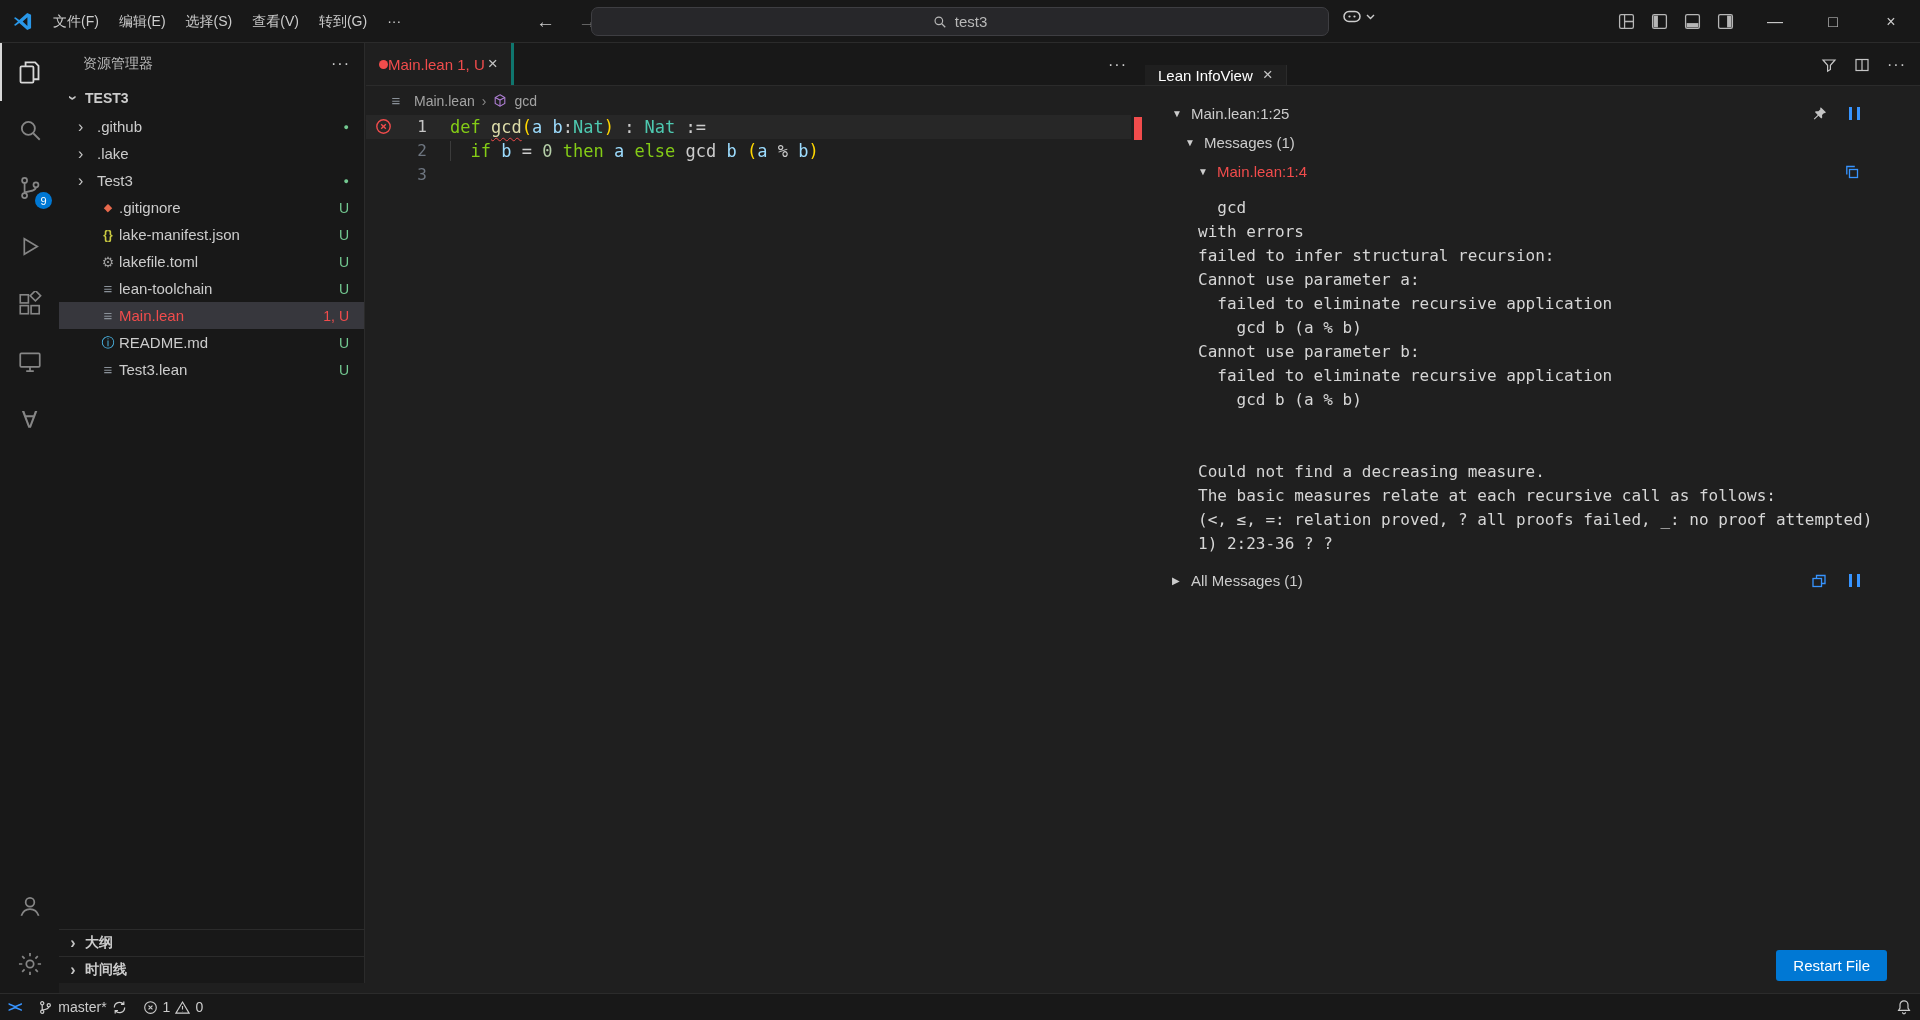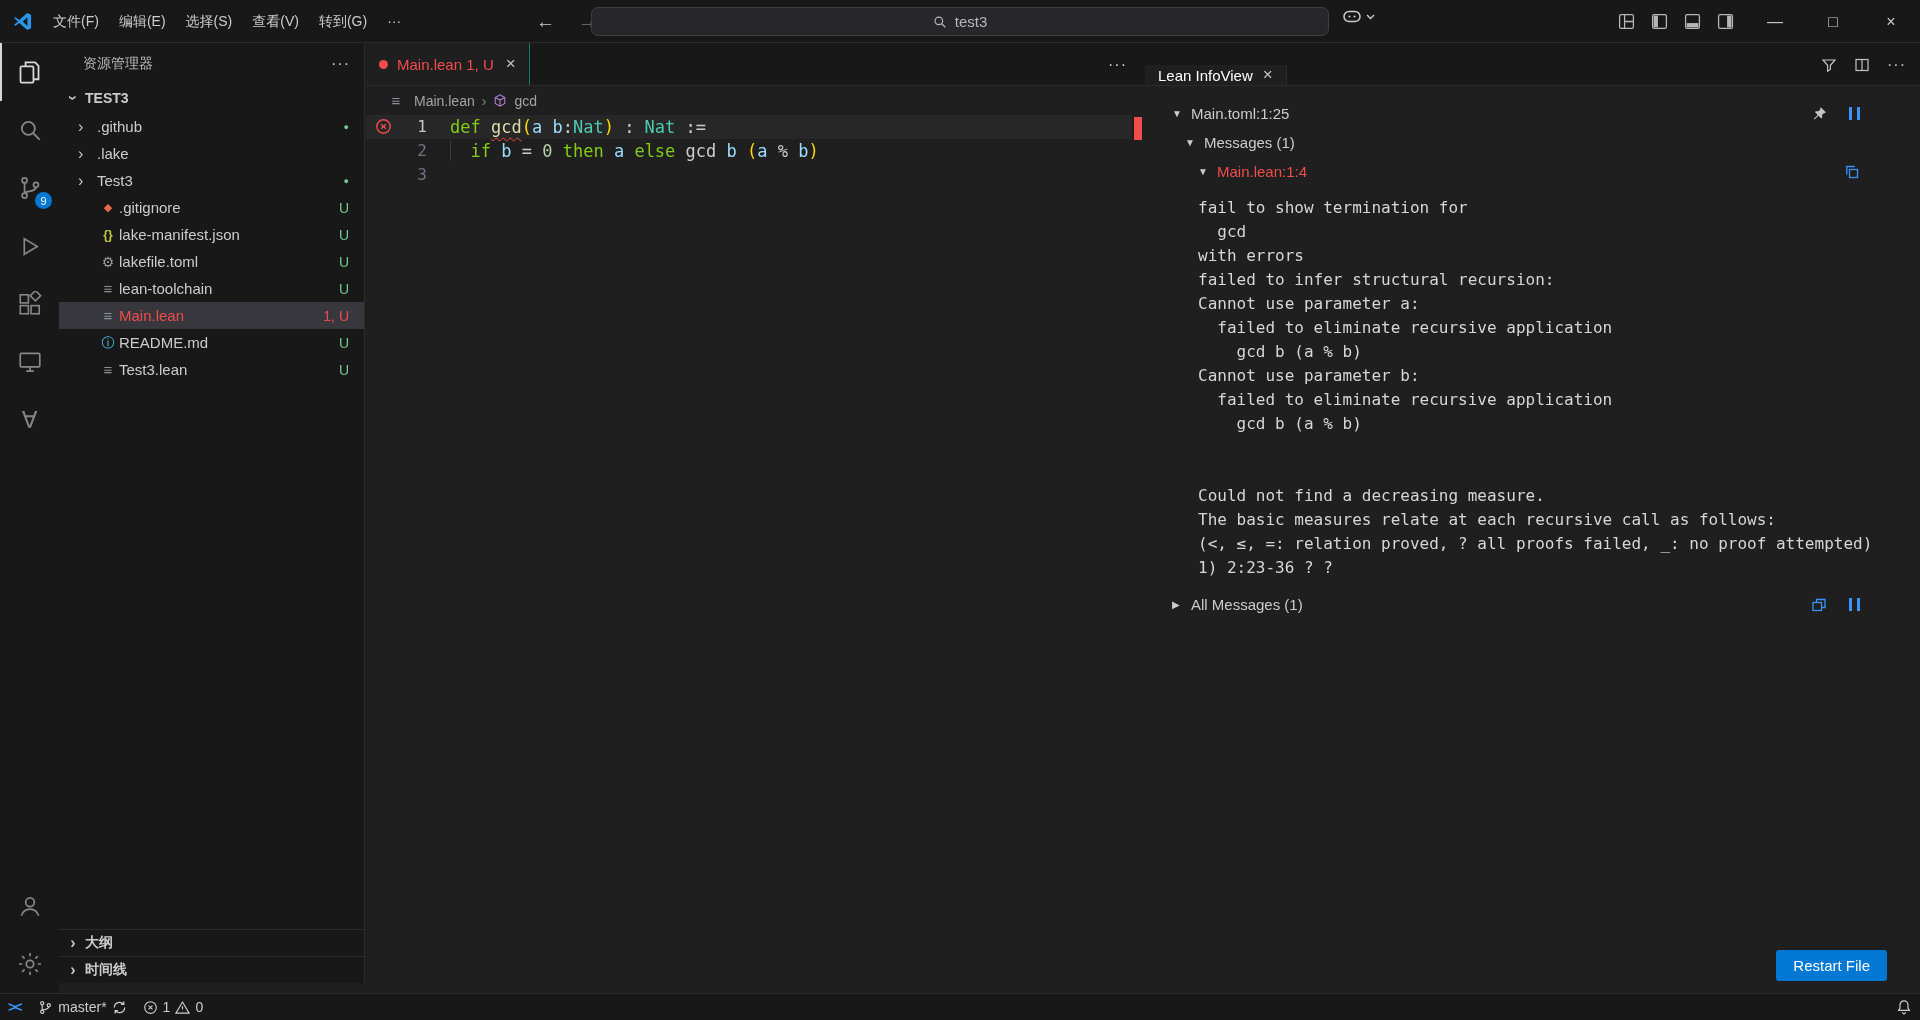--- a/index.html
+++ b/index.html
@@ -48,21 +48,21 @@
   .fname{white-space:nowrap}
   .fbadge{margin-left:auto;color:#73c991;font-size:14px}
   .fbadge.dot{font-size:9px}
   .tree-row.error .fname,.tree-row.error .fbadge{color:#f14c4c}
   .sidebar-bottom{position:absolute;left:0;right:0;bottom:0}
   .bottom-section{height:27px;display:flex;align-items:center;gap:5px;padding-left:7px;font-size:14px;font-weight:700;border-top:1px solid #2b2b2b;color:#cccccc}
 
   
   .editor{position:absolute;left:366px;top:43px;width:779px;bottom:27px;background:#1f1f1f}
   .tabbar{height:43px;background:#181818;border-bottom:1px solid #2b2b2b;display:flex;align-items:stretch;position:relative}
-  .tab{display:flex;align-items:center;gap:9px;padding:0 13px;background:#1f1f1f;border-right:1px solid #0f766e;font-size:15px}
+  .tab{display:flex;align-items:center;padding:0 13px;background:#1f1f1f;border-right:3px solid #0f766e;font-size:15px}
   .tab .dot{width:9px;height:9px;border-radius:50%;background:#f14c4c}
   .tab .label{color:#f14c4c;white-space:pre}
   .tab .close{color:#c5c5c5;font-size:17px;margin-left:3px}
   .tab-actions{position:absolute;right:18px;top:0;height:43px;display:flex;align-items:center;color:#cccccc;font-size:16px;letter-spacing:1px}
   .breadcrumbs{height:29px;display:flex;align-items:center;gap:7px;padding-left:19px;font-size:14px;color:#a3a3a3}
   .bc-sep{color:#8a8a8a}
   .code-area{position:absolute;left:0;right:14px;top:72px;bottom:0;font-family:"DejaVu Sans Mono","Liberation Mono",monospace;font-size:17px}
   .code-line{height:24px;line-height:24px;display:flex;white-space:pre}
   .code-line.active{background:#272727}
   .gutter{width:84px;flex:0 0 84px;display:flex;align-items:center;justify-content:flex-end;padding-right:23px;color:#6e7681;font-size:16px;position:relative}
@@ -389,21 +389,21 @@
             <rect x="2" y="2.5" width="12" height="11"></rect>
             <path d="M8 2.5v11"></path>
           </svg>
         </span>
       <span class="more">···</span>
     </div>
   </div>
   <div class="iv-content">
     <div class="iv-row">
       <span class="tri">▼</span>
-      <span>Main.toml:1:25</span>
+      <span>Main.lean:1:25</span>
       <span class="row-icons">
         <span>
             <svg width="15" height="15" viewBox="0 0 16 16" fill="#c5c5c5">
               <path d="M9.3 1.2l5.5 5.5-1 1-.9-.3-2.2 2.2.2 2.7-1 1-3-3-4.2 4.2-.8-.8L6.1 9.5l-3-3 1-1 2.7.2 2.2-2.2-.3-.9z"></path>
             </svg>
           </span>
         <span class="pause-icon"></span>
       </span>
     </div>
     <div class="iv-row indent1">
@@ -416,21 +416,20 @@
       <span class="row-icons">
         <span>
             <svg width="16" height="16" viewBox="0 0 16 16" fill="none" stroke="#3794ff" stroke-width="1.3">
               <rect x="5.5" y="5.5" width="8" height="8"></rect>
               <path d="M2.8 10.5V2.5h8"></path>
             </svg>
           </span>
       </span>
     </div>
     <div class="msg-body">
-        <div class="msg-line">fail to show termination for</div>
         <div class="msg-line">  gcd</div>
         <div class="msg-line">with errors</div>
         <div class="msg-line">failed to infer structural recursion:</div>
         <div class="msg-line">Cannot use parameter a:</div>
         <div class="msg-line">  failed to eliminate recursive application</div>
         <div class="msg-line">    gcd b (a % b)</div>
         <div class="msg-line">Cannot use parameter b:</div>
         <div class="msg-line">  failed to eliminate recursive application</div>
         <div class="msg-line">    gcd b (a % b)</div>
         <div class="msg-line"></div>

